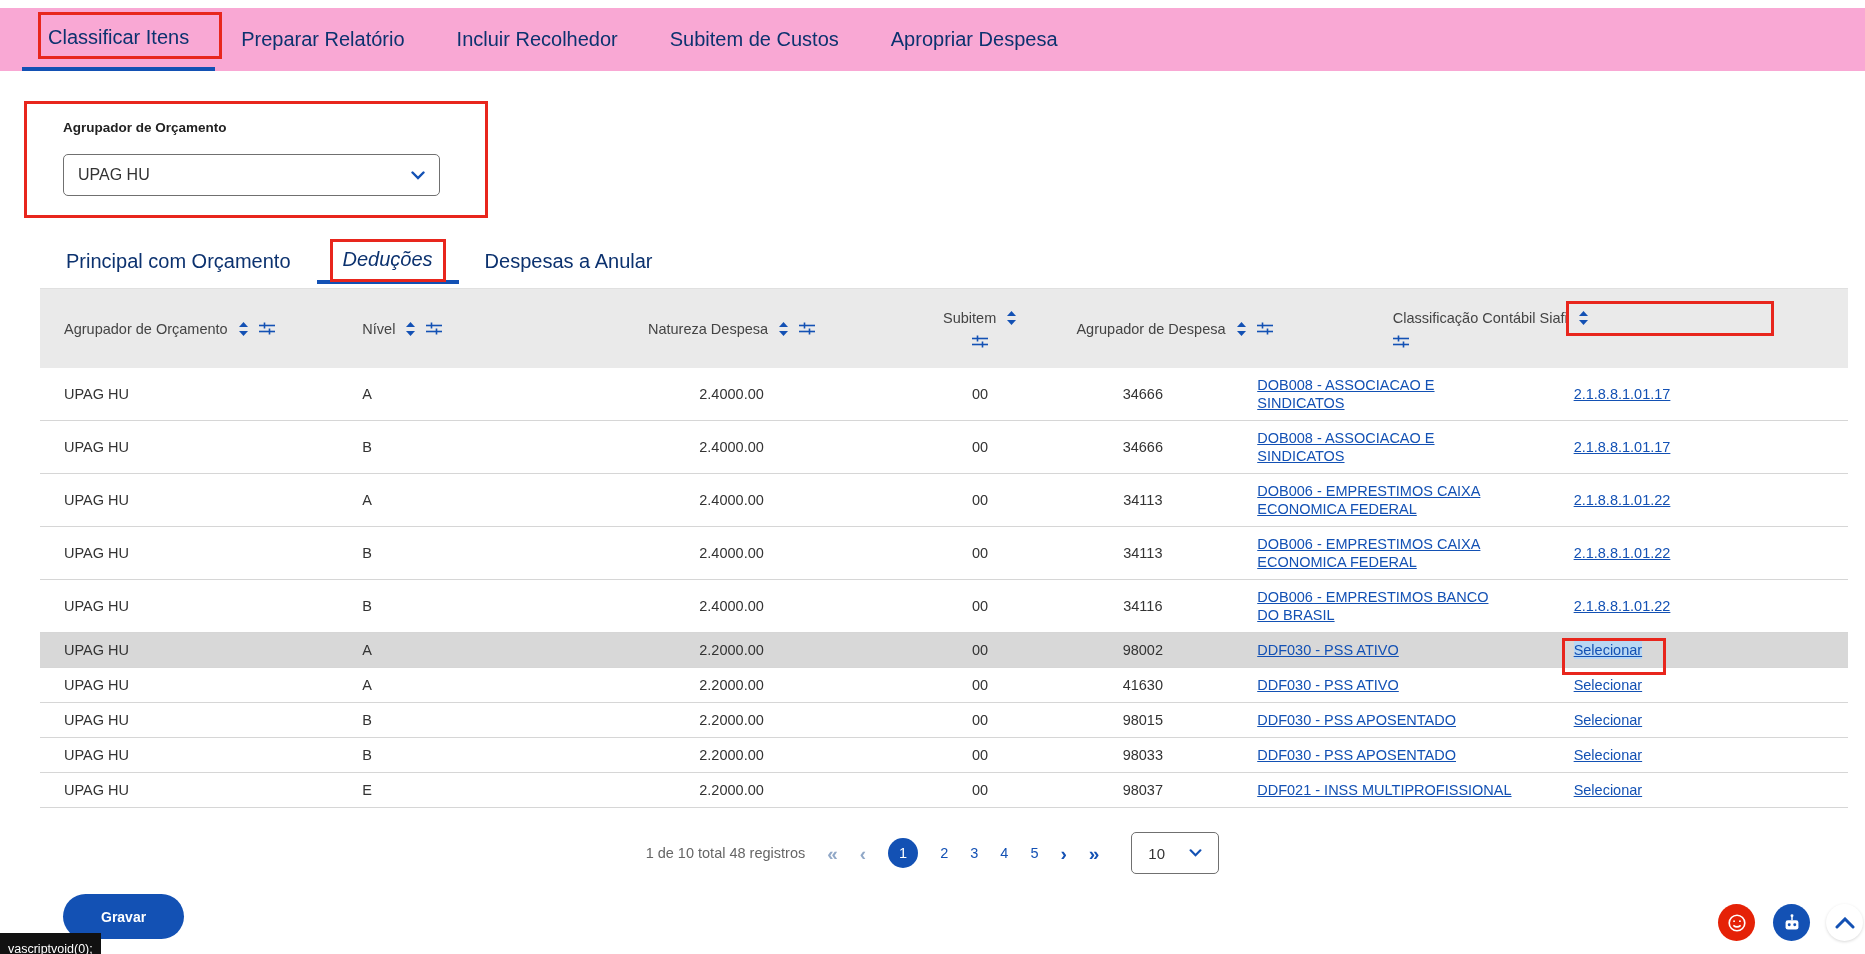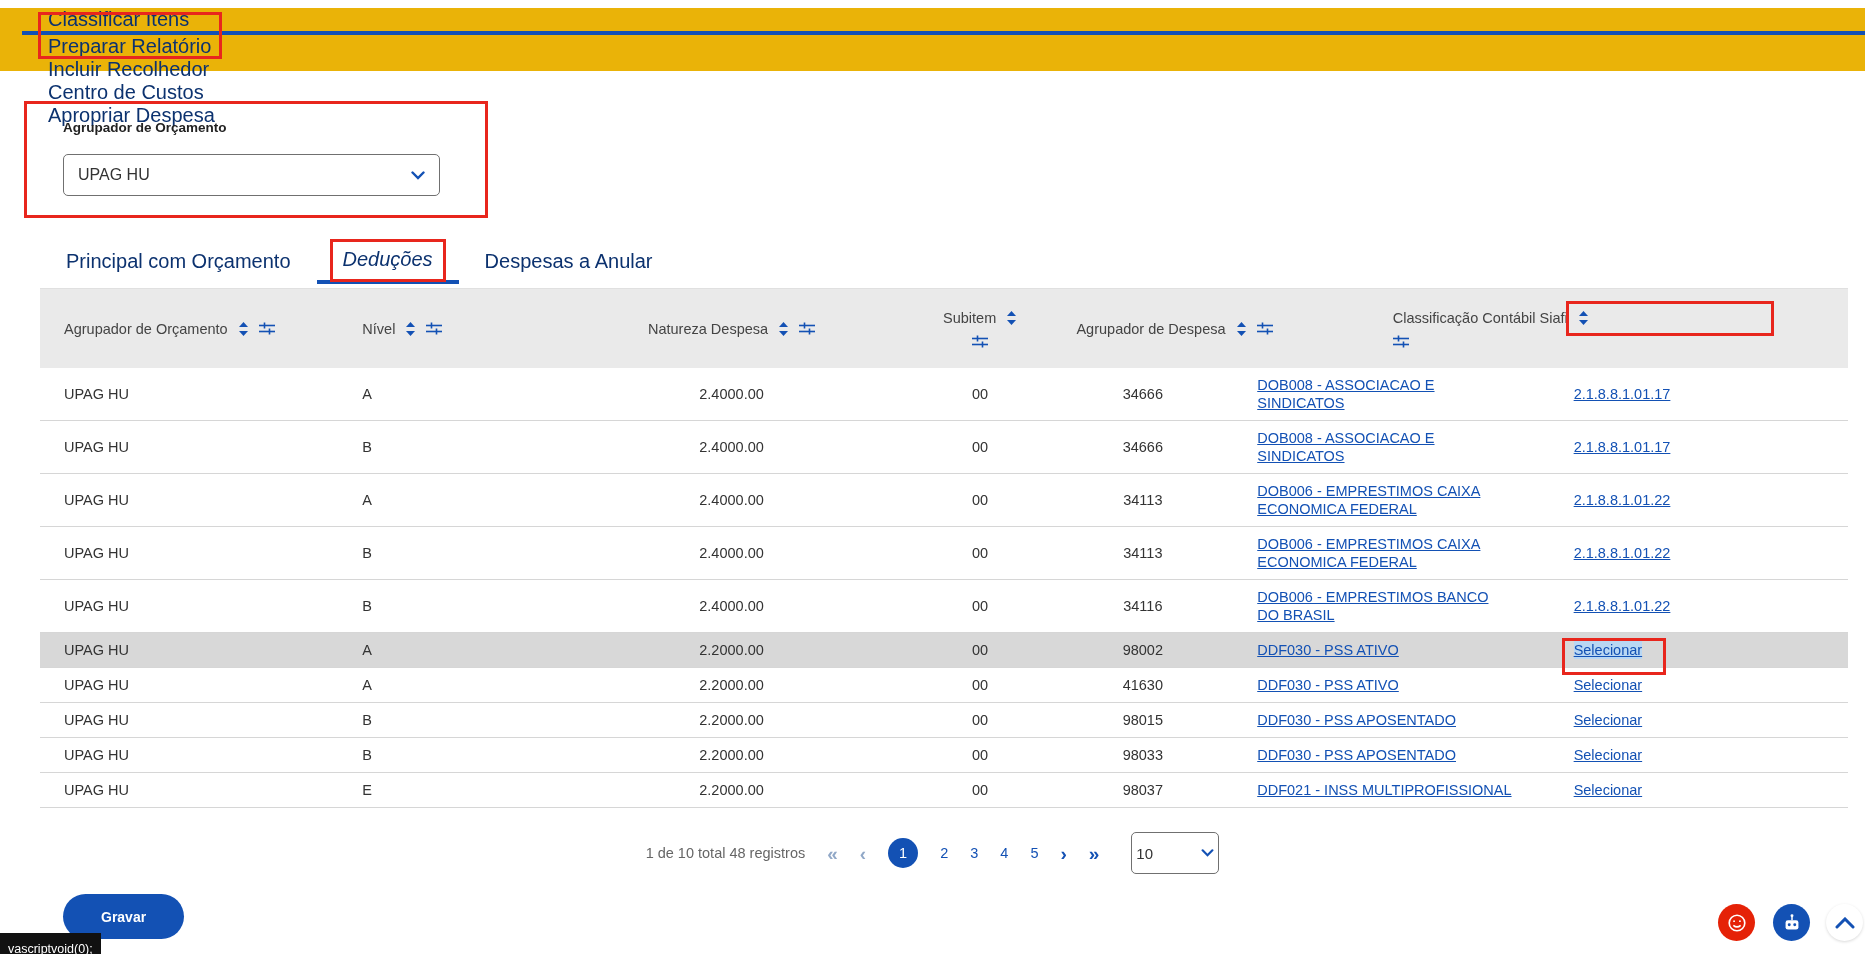--- a/index.html
+++ b/index.html
@@ -1,21 +1,21 @@
 <!DOCTYPE html>
 <html><head>
 <meta charset="utf-8">
 <style>
   * { margin:0; padding:0; box-sizing:border-box; }
   html,body { background:#fff; }
   body { font-family:"Liberation Sans", sans-serif; }
   .page { position:relative; width:1865px; height:954px; background:#fff; overflow:hidden; }
 
   
-  .top-tabs { position:absolute; left:0; top:8px; width:100%; height:63px; background:#eab308; display:flex; padding-left:22px;flex-direction:column; }
+  .top-tabs { position:absolute; left:0; top:8px; width:100%; height:63px; background:#f9a8d4; display:flex; padding-left:22px; }
   .top-tab { padding:0 26px; font-size:20px; color:#0c326f; display:flex; align-items:center; height:100%; cursor:pointer; white-space:nowrap; }
   .top-tab.active { border-bottom:4px solid #1351b4; }
 
   
   .filter-label { position:absolute; left:63px; top:120px; font-size:13.5px; font-weight:700; color:#222; }
   .filter-select { position:absolute; left:63px; top:154px; width:377px; height:42px; border:1px solid #707070; border-radius:5px; background:#fff; display:flex; align-items:center; justify-content:space-between; padding:0 14px; font-size:16px; color:#333; cursor:pointer; }
 
   
   .sub-tabs { position:absolute; left:40px; top:238px; display:flex; height:46px; }
   .sub-tab { padding:0 26px; font-size:20px; color:#0c326f; display:flex; align-items:center; cursor:pointer; white-space:nowrap; }
@@ -38,21 +38,21 @@
   .td.c6 .link { display:inline-block; max-width:255px; }
   .link.selected { background:#b9d7f3; }
 
   
   .pagination { position:absolute; left:0; top:832px; width:100%; display:flex; justify-content:center; align-items:center; gap:22px; font-size:14.5px; color:#666; }
   .pg-summary { color:#666; }
   .nav-arrow { font-size:19px; color:#1351b4; cursor:pointer; font-weight:bold; line-height:1; }
   .nav-arrow.disabled { color:#91a8c7; }
   .page-num { color:#1351b4; cursor:pointer; font-size:14.5px; }
   .page-num.current { background:#1351b4; color:#fff; width:30px; height:30px; border-radius:50%; display:flex; align-items:center; justify-content:center; }
-  .page-size { width:88px; height:42px; border:1px solid #707070; border-radius:5px; background:#fff; display:flex; align-items:center; justify-content:space-between; padding:0 4px; color:#333; font-size:15px; margin-left:10px; cursor:pointer; }
+  .page-size { width:88px; height:42px; border:1px solid #707070; border-radius:5px; background:#fff; display:flex; align-items:center; justify-content:space-between; padding:0 16px; color:#333; font-size:15px; margin-left:10px; cursor:pointer; }
 
   
   .gravar { position:absolute; left:63px; top:894px; height:45px; padding:0 38px; border:none; border-radius:23px; background:#1351b4; color:#fff; font-weight:700; font-size:14px; cursor:pointer; font-family:inherit; }
   .fab { position:absolute; width:37px; height:37px; border-radius:50%; display:flex; align-items:center; justify-content:center; cursor:pointer; }
   .fab-red { left:1718px; top:904px; background:#e52207; }
   .fab-blue { left:1773px; top:904px; background:#1351b4; }
   .fab-up { left:1826px; top:904px; background:#fff; box-shadow:0 1px 3px rgba(0,0,0,.15); }
   .statusbar { position:absolute; left:0; top:933px; height:21px; background:#111; color:#fff; font-size:12.5px; display:flex; align-items:center; padding:16px 8px; }
 
   
@@ -74,21 +74,21 @@
     <div class="top-tab active">
         <span>Classificar Itens</span>
       </div>
     <div class="top-tab">
         <span>Preparar Relatório</span>
       </div>
     <div class="top-tab">
         <span>Incluir Recolhedor</span>
       </div>
     <div class="top-tab">
-        <span>Centro de Custos</span>
+        <span>Subitem de Custos</span>
       </div>
     <div class="top-tab">
         <span>Apropriar Despesa</span>
       </div>
   </div>
 
   <div class="filter-label">Agrupador de Orçamento</div>
   <div class="filter-select">
     <span>UPAG HU</span>
     <span>

